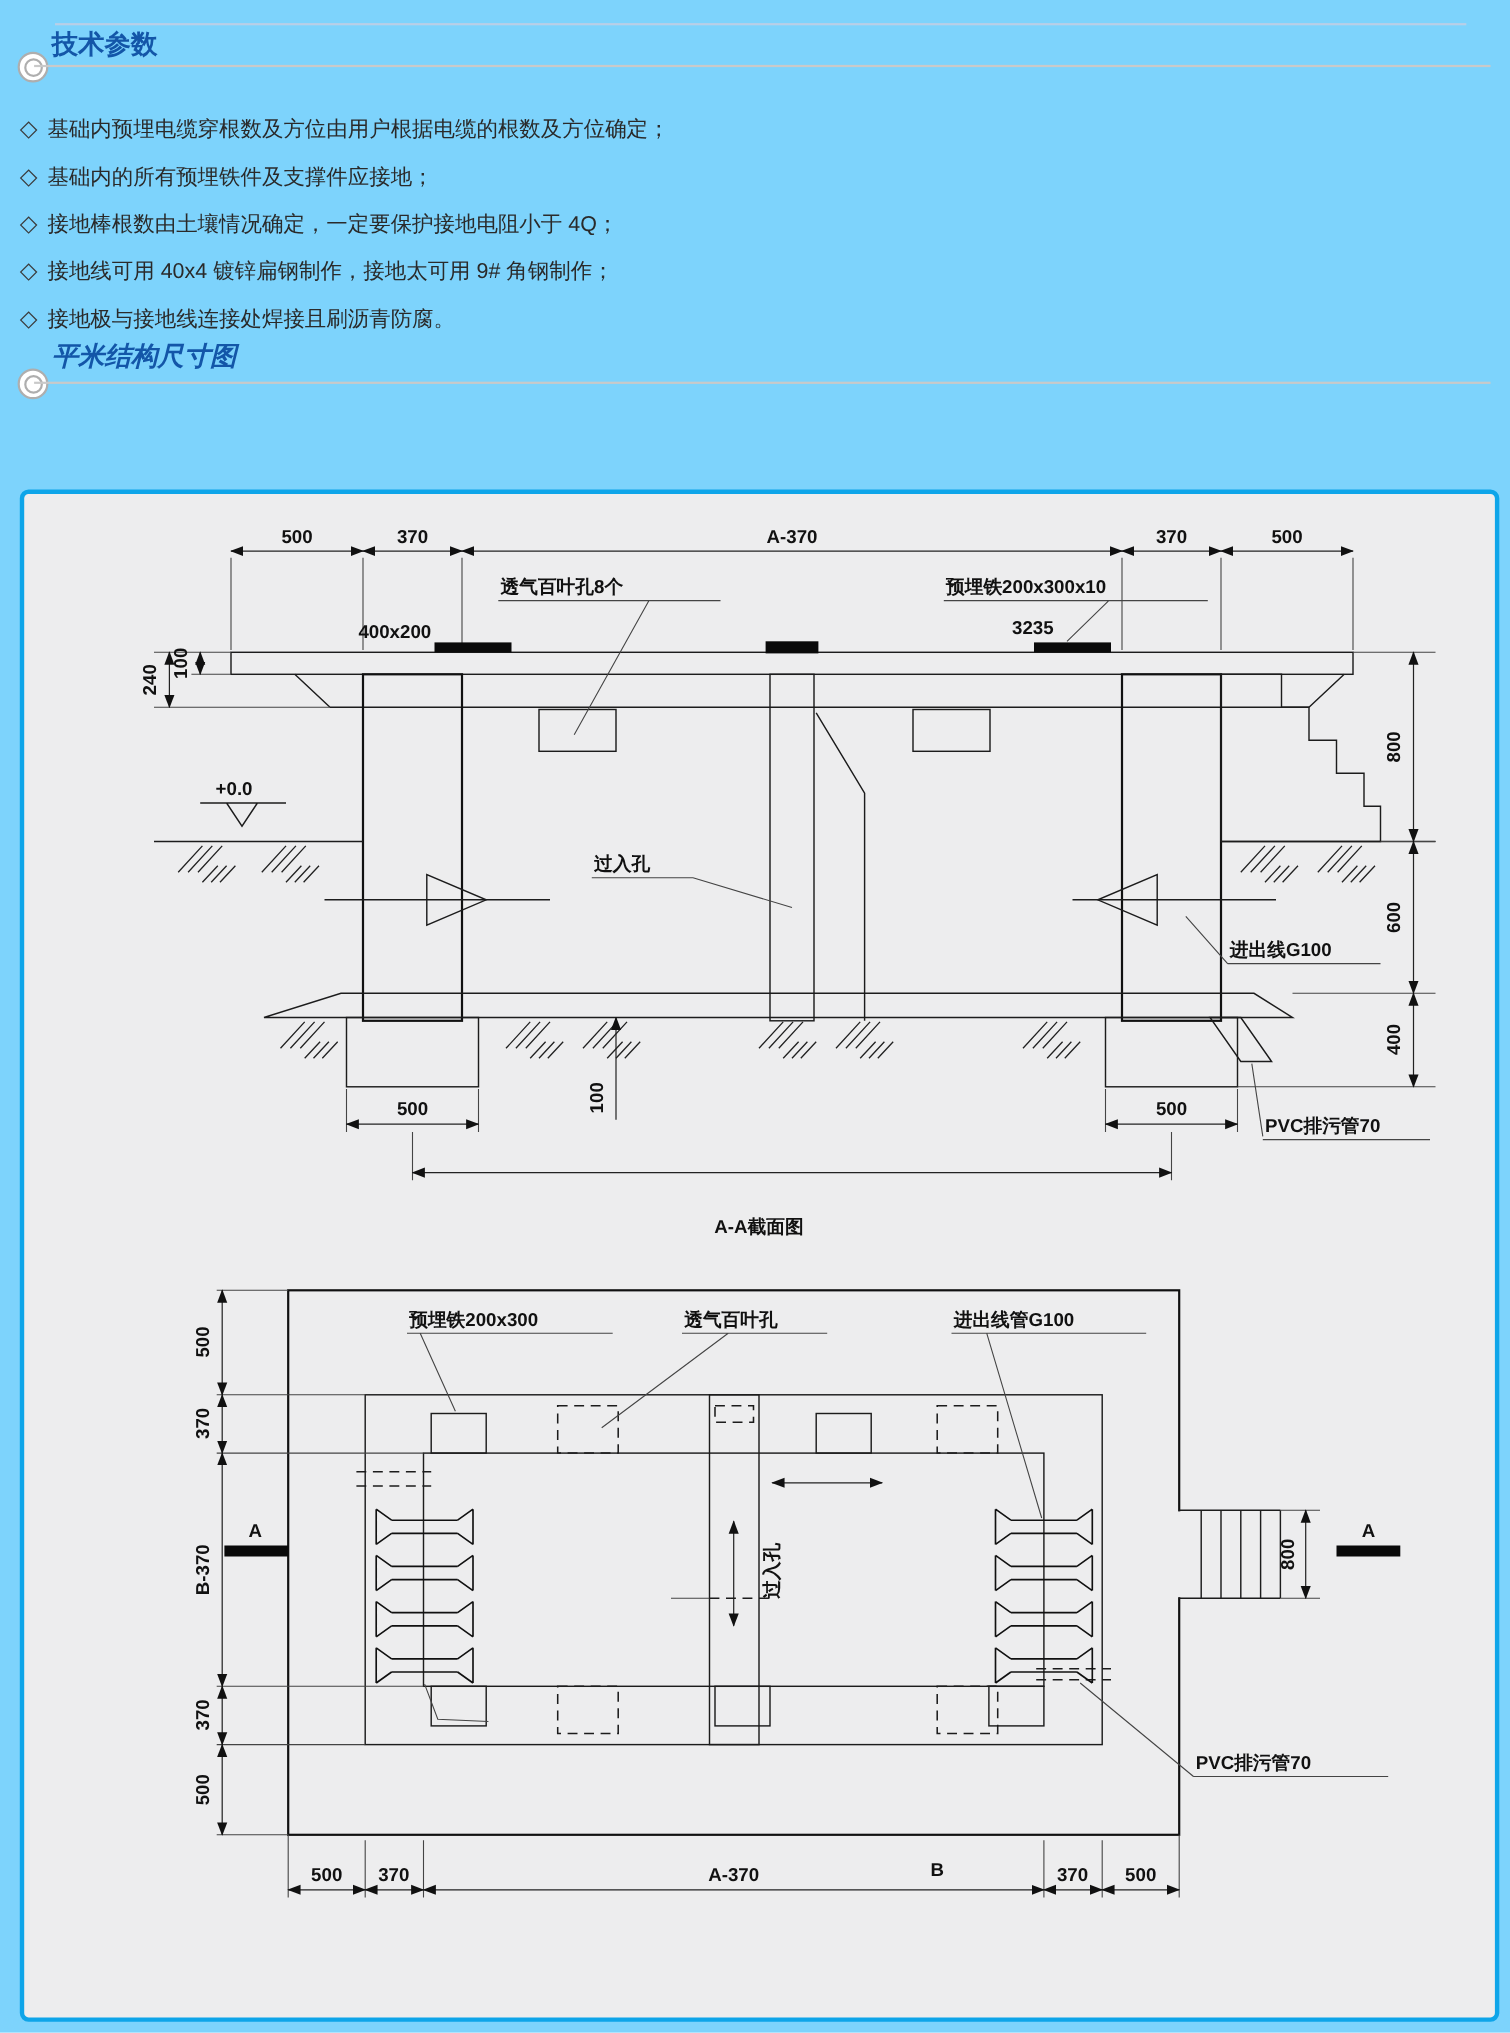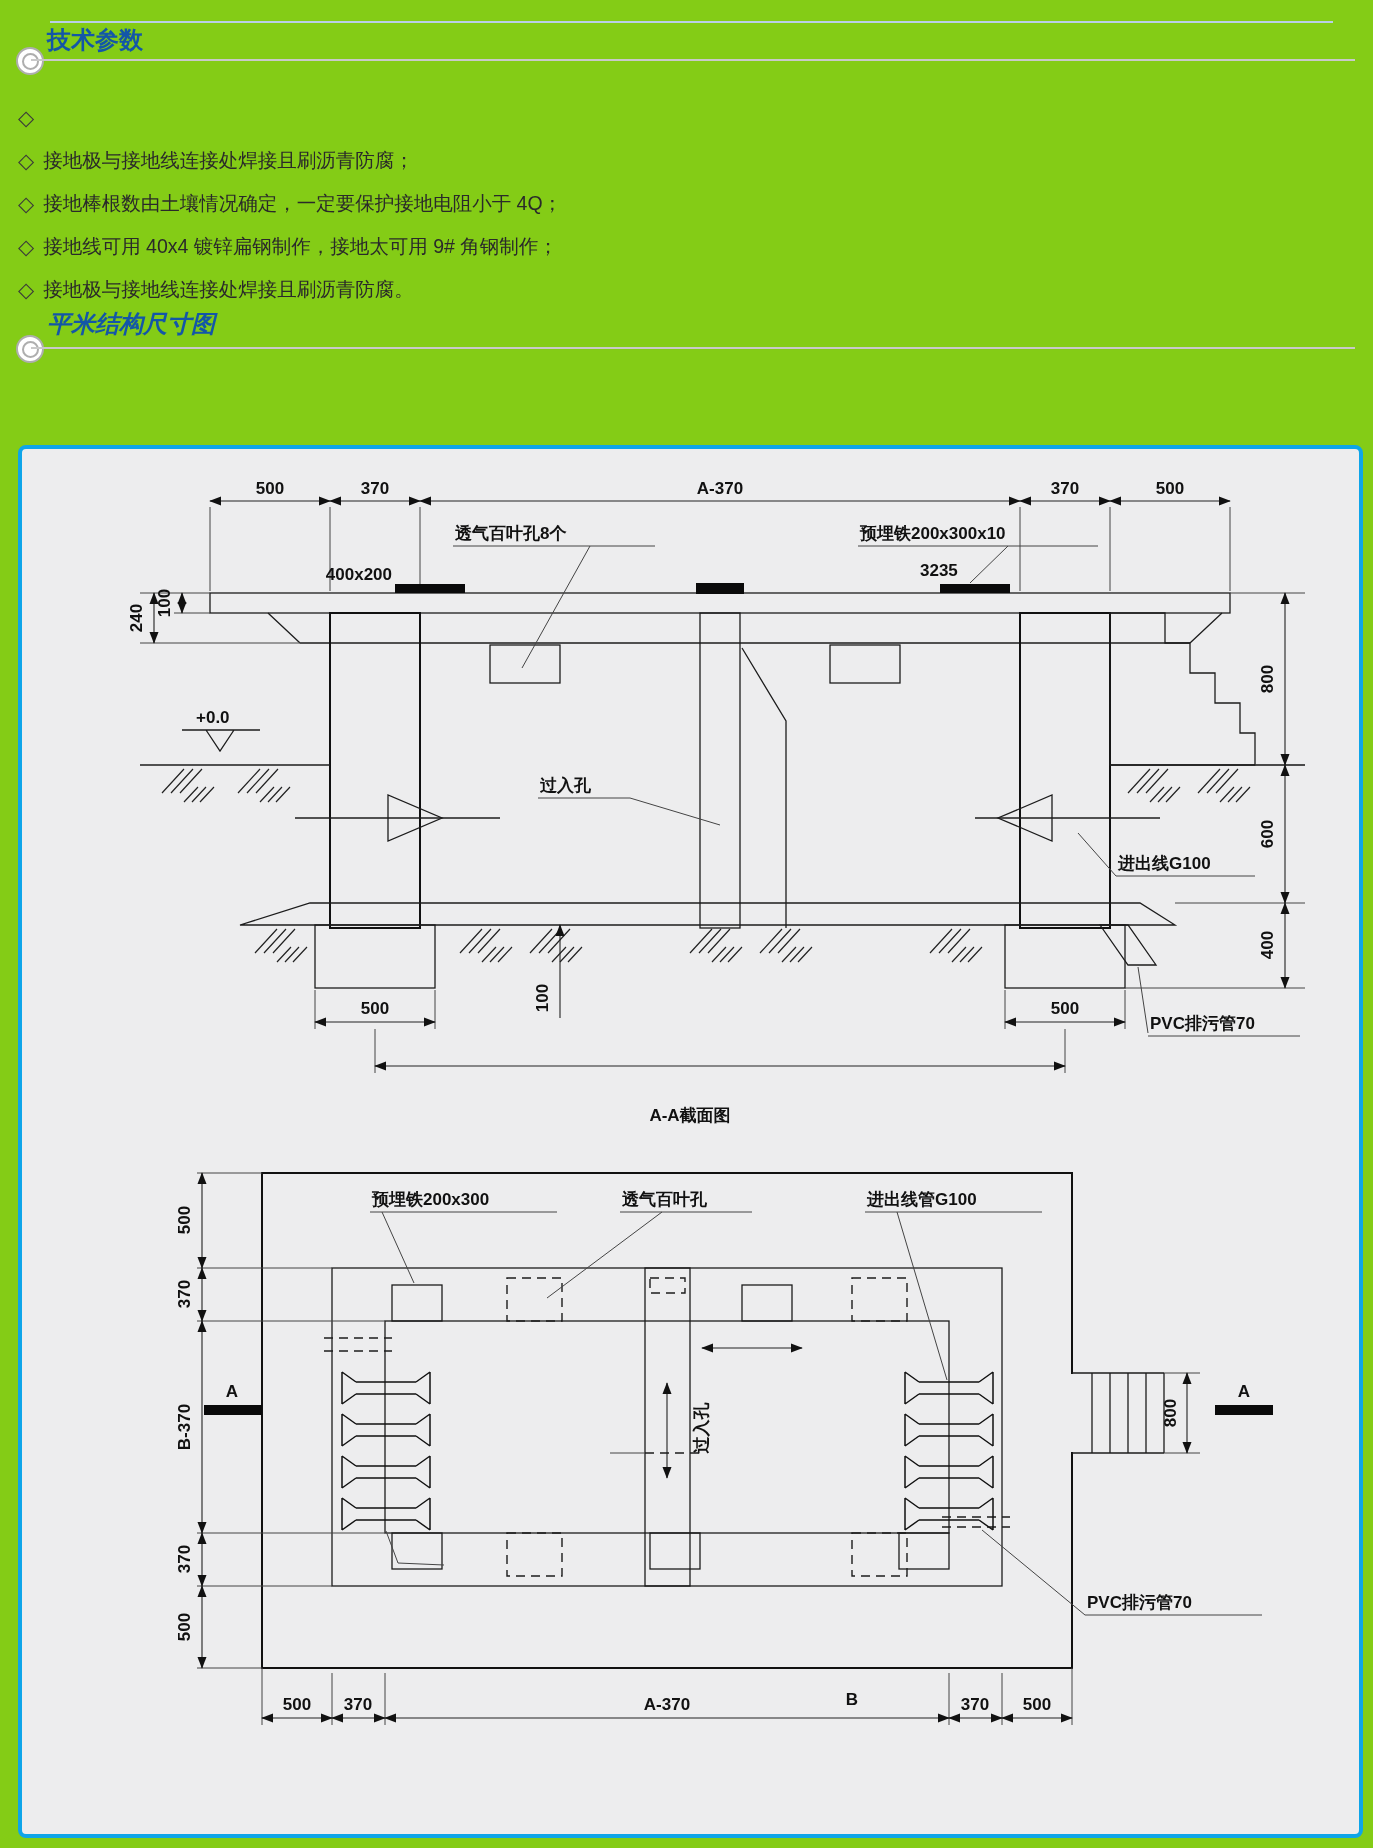--- a/index.html
+++ b/index.html
@@ -1,16 +1,16 @@
 <!DOCTYPE html>
 <html><head>
 <meta charset="utf-8">
 <style>
   html,body{margin:0;padding:0;background:#fff;}
-  .page{position:relative;width:1373px;height:1848px;background:#84cc16;
+  .page{position:relative;width:1373px;height:1848px;background:#7dd3fc;
         font-family:"Liberation Sans","DejaVu Sans",sans-serif;color:#222;overflow:hidden;}
   .top-rule{position:absolute;top:21px;left:50px;width:1283px;height:2px;background:#b9cfe7;}
   .sec-title{position:absolute;left:47px;font-size:24px;font-weight:bold;color:#1356a8;margin:0;white-space:nowrap;}
   .rule-row{position:absolute;left:0;width:1355px;height:30px;}
   .rule-line{position:absolute;left:31px;right:0;top:13px;height:2px;background:#c9c9c9;}
   .ring{position:absolute;left:16px;top:1px;width:24px;height:24px;border:2px solid #aeaeae;border-radius:50%;
         background:#fff;display:flex;align-items:center;justify-content:center;}
   .ring::after{content:"";width:13px;height:13px;border:2px solid #aeaeae;border-radius:50%;}
   .bullets{position:absolute;left:18px;top:96px;margin:0;padding:0;list-style:none;}
   .bullets li{height:43px;display:flex;align-items:center;font-size:19.5px;color:#2a2a2a;white-space:nowrap;}
@@ -36,24 +36,25 @@
 
   <h2 class="sec-title" style="top:24px;">技术参数</h2>
   <div class="rule-row" style="top:46px;">
     <span class="ring"></span>
     <div class="rule-line"></div>
   </div>
 
   <ul class="bullets">
     <li>
         <span class="diamond">◇</span>
-      </li>
-    <li>
-        <span class="diamond">◇</span>
-        <span>接地极与接地线连接处焊接且刷沥青防腐；</span>
+        <span>基础内预埋电缆穿根数及方位由用户根据电缆的根数及方位确定；</span>
+      </li>
+    <li>
+        <span class="diamond">◇</span>
+        <span>基础内的所有预埋铁件及支撑件应接地；</span>
       </li>
     <li>
         <span class="diamond">◇</span>
         <span>接地棒根数由土壤情况确定，一定要保护接地电阻小于 4Q；</span>
       </li>
     <li>
         <span class="diamond">◇</span>
         <span>接地线可用 40x4 镀锌扁钢制作，接地太可用 9# 角钢制作；</span>
       </li>
     <li>

